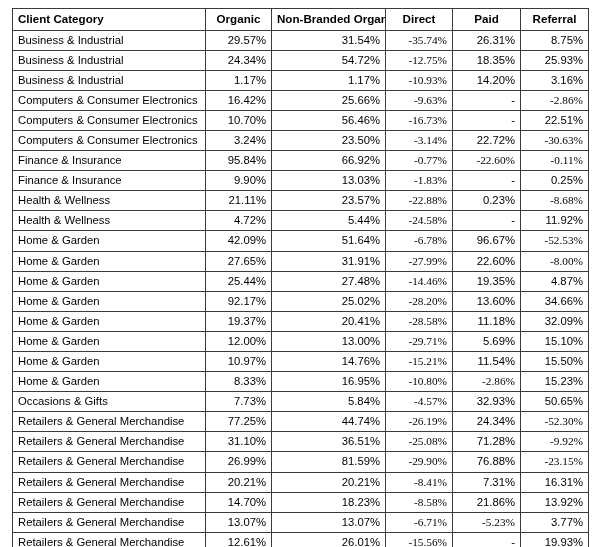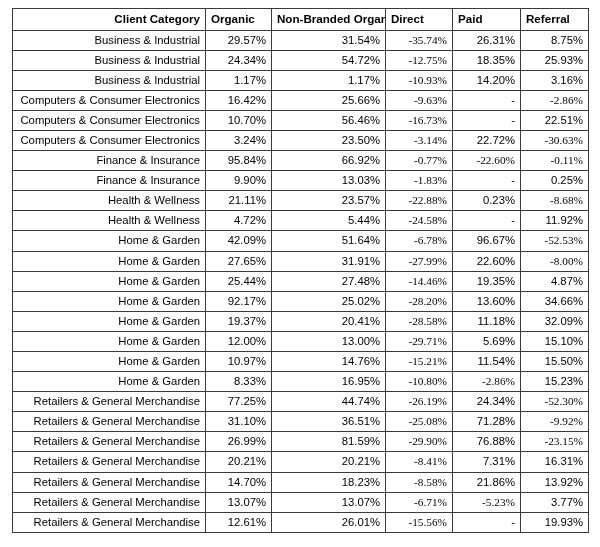--- a/index.html
+++ b/index.html
@@ -45,24 +45,24 @@
     box-sizing: border-box;
     background: #ffffff;
   }
   table.metrics thead th {
     font-weight: bold;
     font-size: 11.6px;
     height: 20.5px;
     line-height: 20.5px;
     background: #ffffff;
   }
-  table.metrics thead th.h-cat { text-align: right; }
-  table.metrics thead th.h-num { text-align: left; }
-
-  table.metrics td.cat { text-align: right; }
+  table.metrics thead th.h-cat { text-align: left; }
+  table.metrics thead th.h-num { text-align: center; }
+
+  table.metrics td.cat { text-align: left; }
   table.metrics td.num { text-align: right; }
 
   td.pos { background: #b6d7a0; }
   td.neg { background: #ef6f4e; font-family: Liberation Serif, serif; }
   td.na  { background: #ffffff; }
 </style>
 </head>
 <body>
 
 <div id="table-wrap">
@@ -224,20 +224,28 @@
         </tr>
         <tr>
           <td class="cat">Home &amp; Garden</td>
           <td class="num pos">8.33%</td>
           <td class="num pos">16.95%</td>
           <td class="num neg">-10.80%</td>
           <td class="num neg">-2.86%</td>
           <td class="num pos">15.23%</td>
         </tr>
         <tr>
+          <td class="cat">Occasions &amp; Gifts</td>
+          <td class="num pos">7.73%</td>
+          <td class="num pos">5.84%</td>
+          <td class="num neg">-4.57%</td>
+          <td class="num pos">32.93%</td>
+          <td class="num pos">50.65%</td>
+        </tr>
+        <tr>
           <td class="cat">Retailers &amp; General Merchandise</td>
           <td class="num pos">77.25%</td>
           <td class="num pos">44.74%</td>
           <td class="num neg">-26.19%</td>
           <td class="num pos">24.34%</td>
           <td class="num neg">-52.30%</td>
         </tr>
         <tr>
           <td class="cat">Retailers &amp; General Merchandise</td>
           <td class="num pos">31.10%</td>

